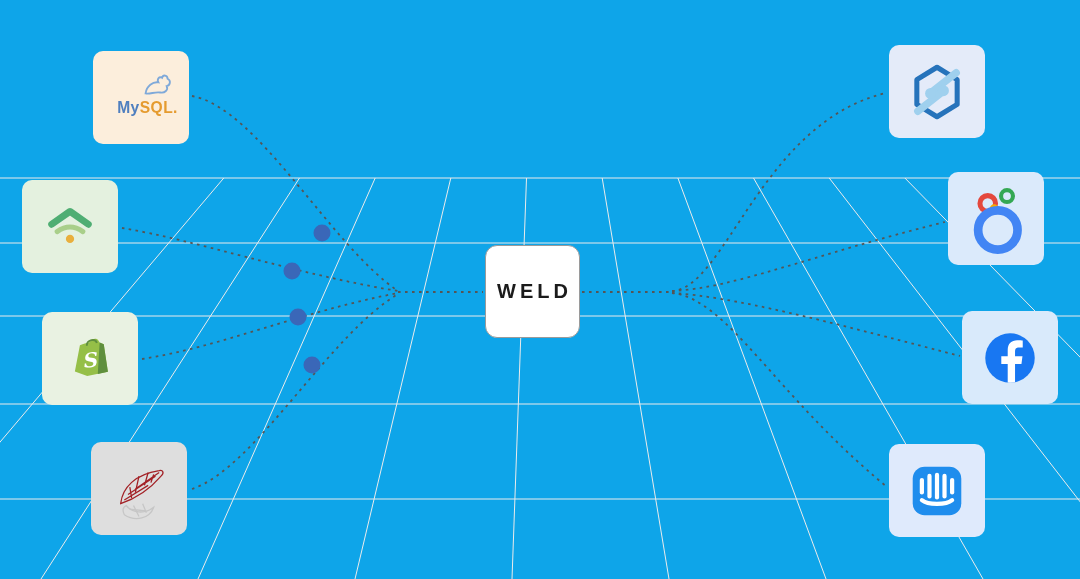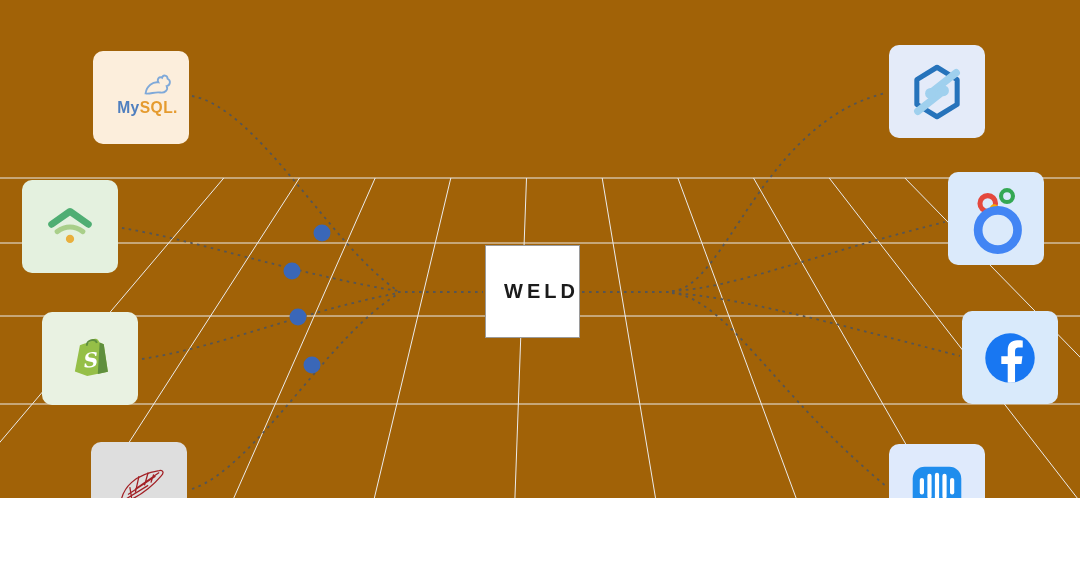--- a/index.html
+++ b/index.html
@@ -1,31 +1,31 @@
 <!DOCTYPE html>
 <html style="--dash-line: #555555; --sync-dot: #3a67b8; --grid-line: #ebebeb; --hub-border: #9a9a9a; --hub-text: #1b1b1b; --mysql-blue: #4f7fbf; --mysql-orange: #e59b2f; --mysql-dolphin: #7fa9d9; --wifi-dark-green: #4fae73; --wifi-light-green: #a9cf8a; --wifi-amber: #e9af3d; --shopify-green: #95bf47; --shopify-dark-green: #5f8f3d; --sqlserver-red: #a32126; --sqlserver-gray: #c6c6c6; --synapse-blue: #2673bb; --synapse-light-blue: #9fd0ee; --optimize-blue: #4285f4; --optimize-red: #e4483d; --optimize-green: #34a853; --optimize-amber: #f9ab00; --facebook-blue: #1877f2; --intercom-blue: #1f8ded;"><head>
 <meta charset="utf-8">
 <style>
   html,body{margin:0;padding:0;background:#fff;}
   body{font-family:"Liberation Sans",sans-serif;}
-  .stage{position:relative;width:1080px;height:498px;background:#a16207;overflow:hidden;}
+  .stage{position:relative;width:1080px;height:579px;background:#0ea5e9;overflow:hidden;}
   .bg-svg{position:absolute;left:0;top:0;}
   .tile{position:absolute;width:96px;height:93px;border-radius:10px;display:flex;align-items:center;justify-content:center;}
   .tile svg{display:block;}
   .t-mysql{left:93px;top:51px;}
   .t-wifi{left:22px;top:180px;}
   .t-shopify{left:42px;top:312px;}
   .t-sqlserver{left:91px;top:442px;}
   .t-synapse{left:889px;top:45px;}
   .t-optimize{left:948px;top:172px;}
   .t-facebook{left:962px;top:311px;}
   .t-intercom{left:889px;top:444px;}
   .hub{position:absolute;left:485px;top:245px;width:95px;height:93px;background:#fff;
-       border:1.6px solid var(--hub-border,#9a9a9a);border-radius:0;
-       display:flex;align-items:center;justify-content:flex-end;box-sizing:border-box;}
+       border:1.6px solid var(--hub-border,#9a9a9a);border-radius:12px;
+       display:flex;align-items:center;justify-content:center;box-sizing:border-box;}
   .hub span{font-weight:bold;font-size:20px;letter-spacing:4px;color:var(--hub-text,#1b1b1b);
             padding-left:4px; }
   .grid-line{stroke:var(--grid-line,#ebebeb);stroke-width:1;}
   .flow{stroke:var(--dash-line,#555);stroke-width:1.8;fill:none;stroke-dasharray:2.6 4.4;}
   .dot{fill:var(--sync-dot,#3a67b8);}
 </style>
 </head>
 <body>
 
 <div class="stage">

